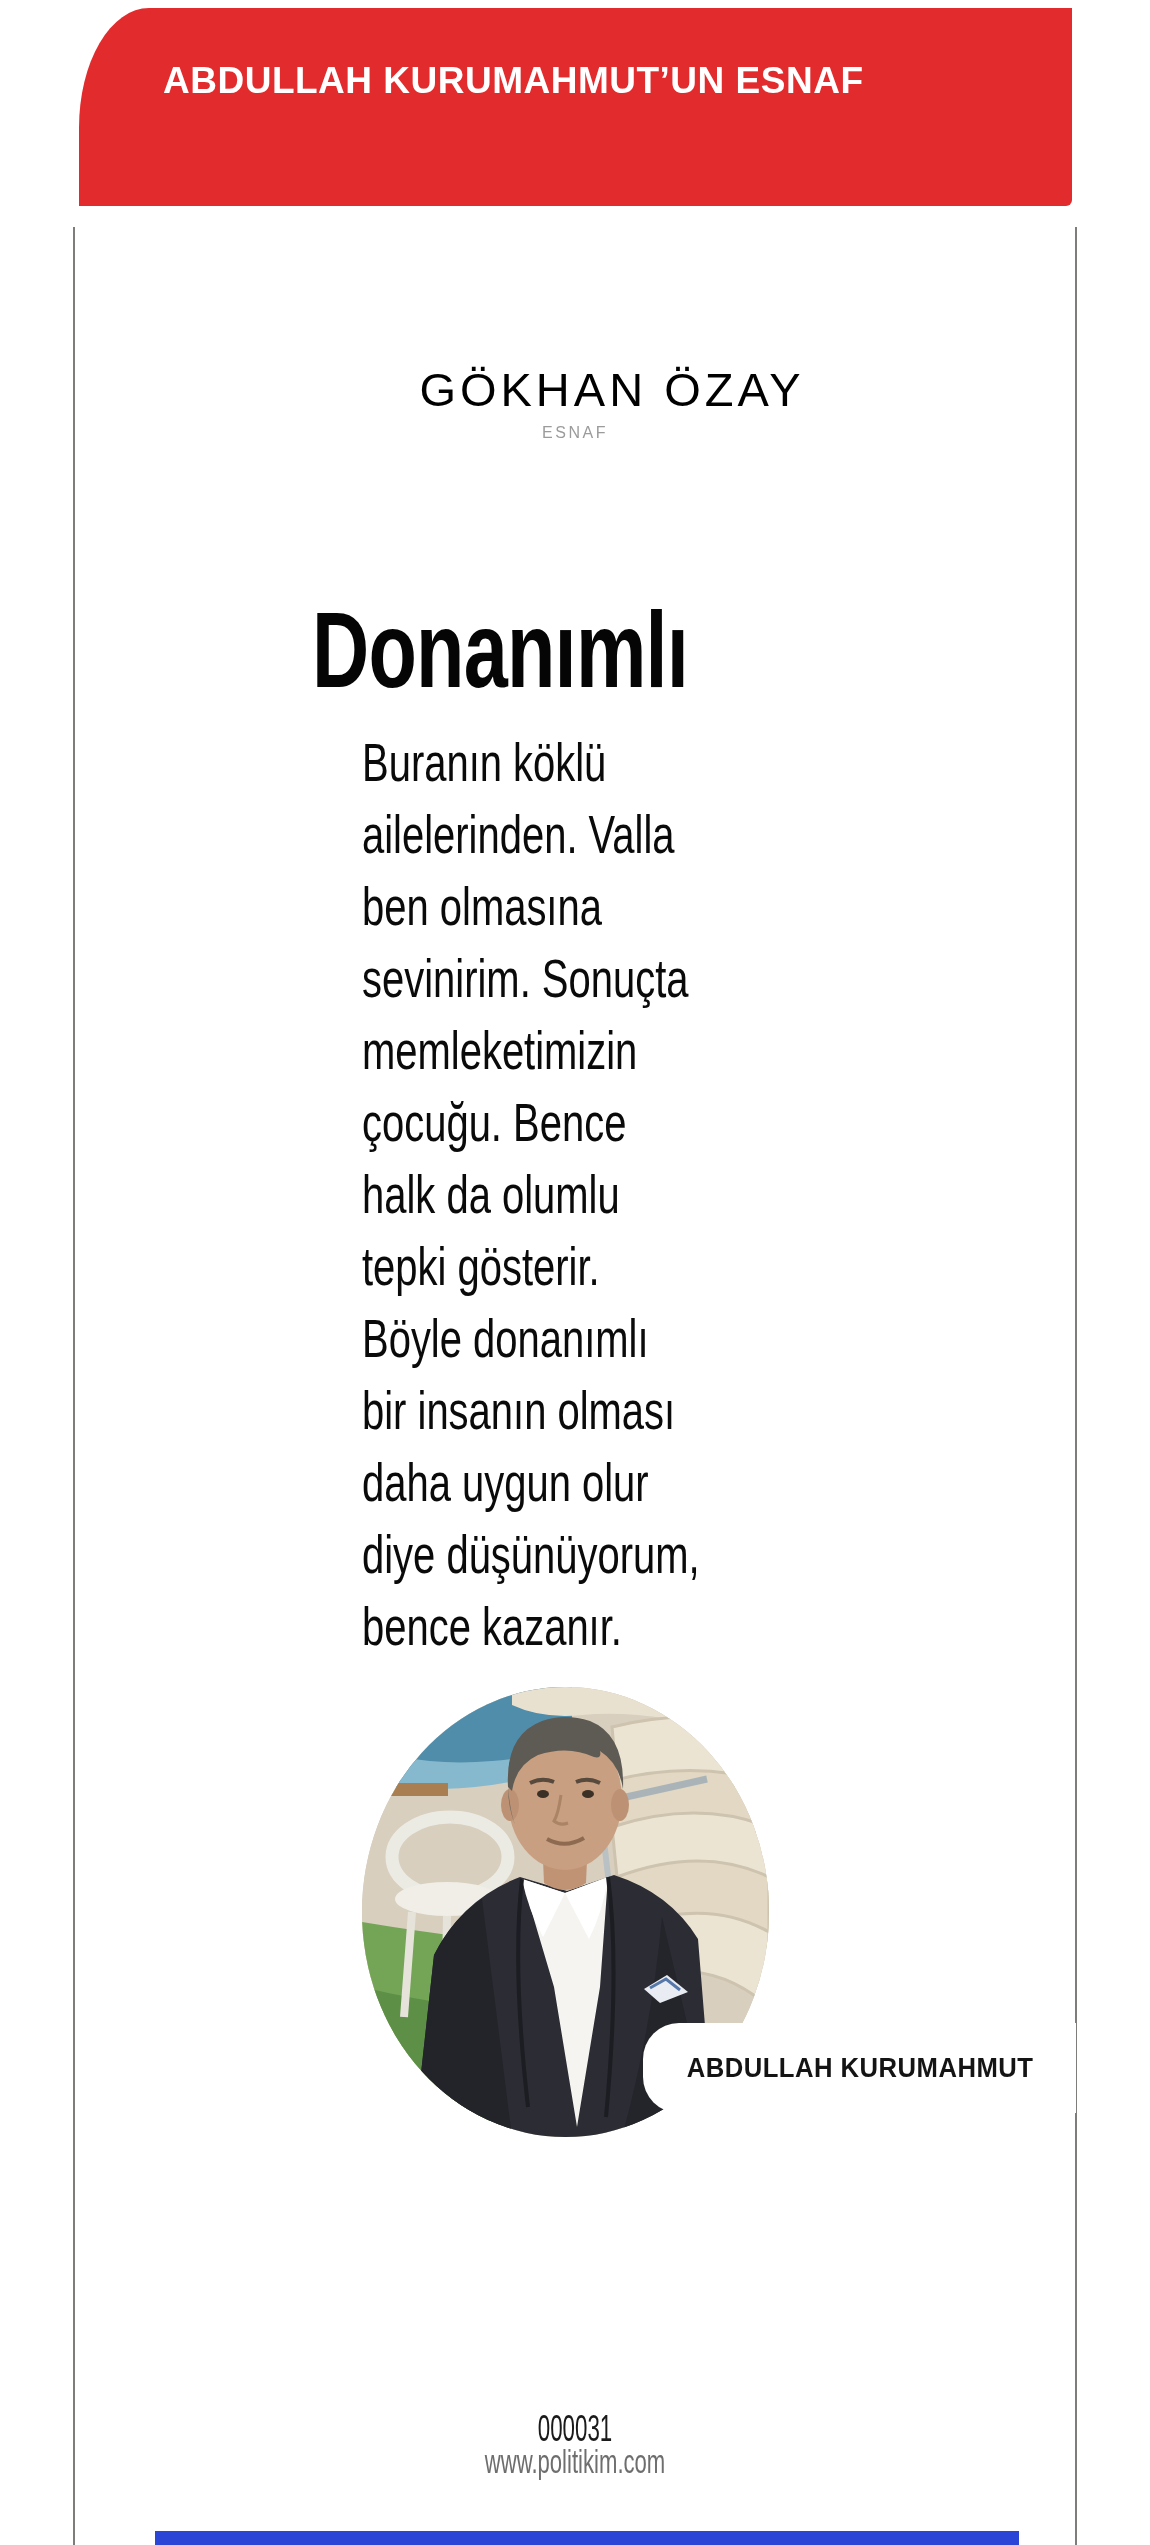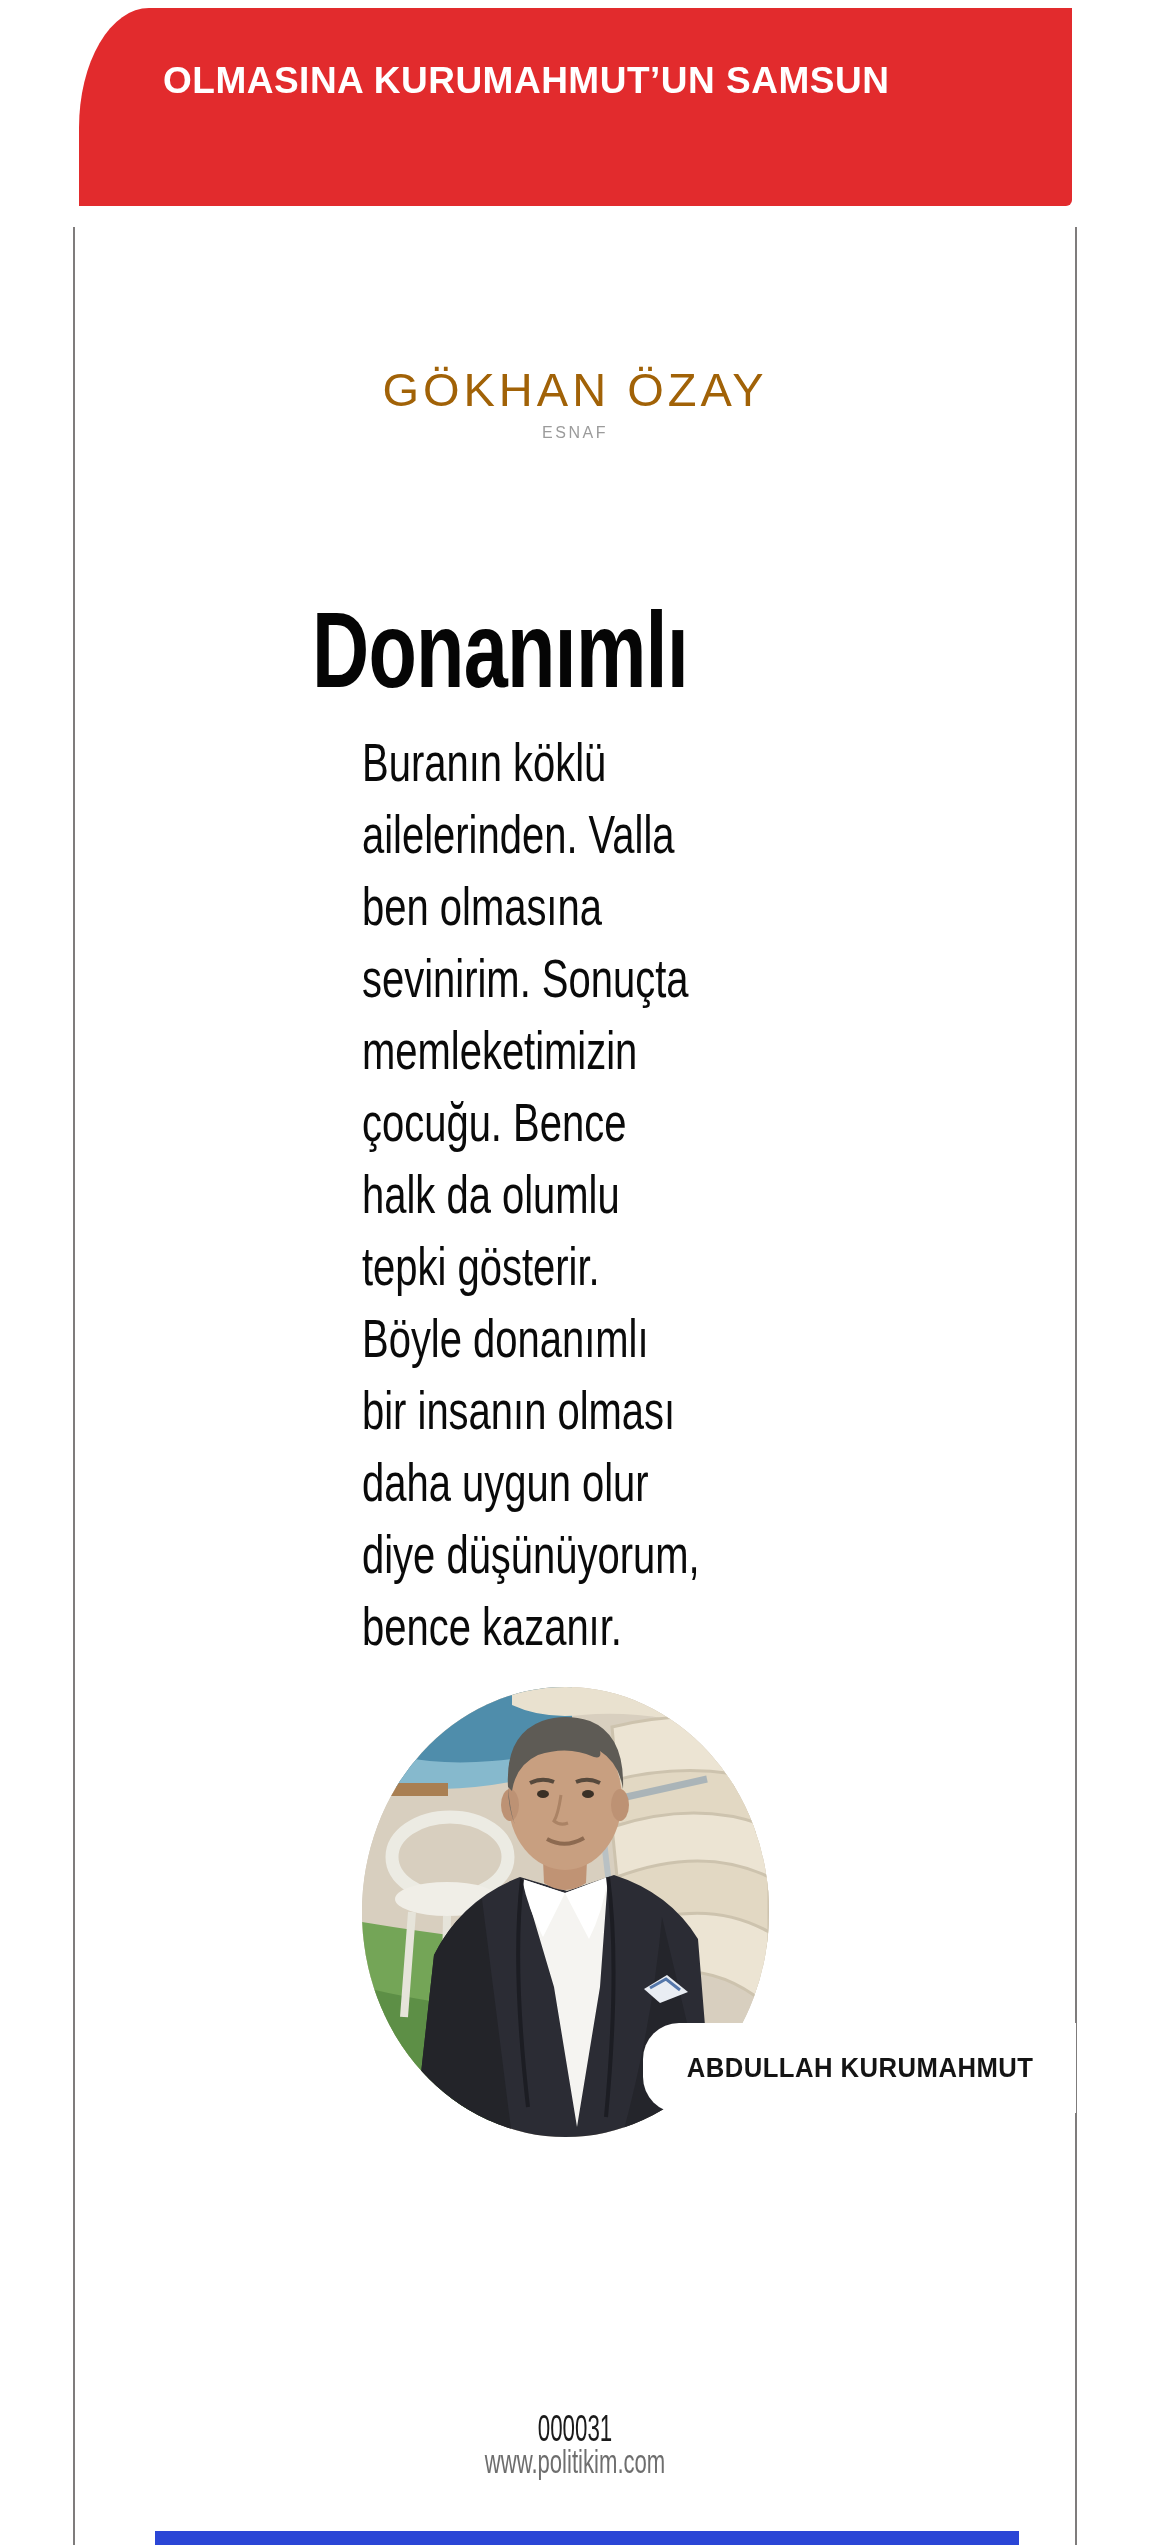--- a/index.html
+++ b/index.html
@@ -13,21 +13,21 @@
   .banner-text{padding:47px 0 0 84px;color:#ffffff;font-weight:bold;
                font-size:37px;line-height:51px;letter-spacing:0.5px;}
 
   
   .vline{top:227px;width:2px;height:2318px;background:#7f7c7c;}
   .vline.left{left:73px;}
   .vline.right{left:1075px;}
 
   
   .person-name{left:74px;top:362px;width:1002px;text-align:center;
-               color:#a16207;font-size:47px;font-weight:300;letter-spacing:4px;}
+               color:#000000;font-size:47px;font-weight:300;letter-spacing:4px;padding-left:37px;}
   .person-role{left:74px;top:424px;width:1002px;text-align:center;
                color:#9b9b9b;font-size:16px;letter-spacing:2.5px;}
 
   
   .headline{left:312px;top:597px;font-size:107px;line-height:107px;
             font-weight:800;color:#050505;letter-spacing:-1px;
             transform:scaleX(.74);transform-origin:left top;white-space:nowrap;}
   .quote-lines{left:362px;top:726px;transform:scaleX(.74);
                transform-origin:left top;}
   .quote-lines div{font-size:54px;line-height:72px;color:#0a0a0a;
@@ -50,21 +50,21 @@
                color:#6e6e6e;font-size:33px;transform:scaleX(.67);
                transform-origin:center top;}
 
   .blue-bar{left:155px;top:2531px;width:864px;height:14px;background:#2b46d6;}
 </style>
 </head>
 <body>
 
 <div class="abs banner">
   <div class="banner-text">
-    <div>OLMASINA KURUMAHMUT’UN SAMSUN</div>
+    <div>ABDULLAH KURUMAHMUT’UN ESNAF</div>
   </div>
 </div>
 
 <div class="abs vline left"></div>
 <div class="abs vline right"></div>
 
 <div class="abs person-name">GÖKHAN ÖZAY</div>
 <div class="abs person-role">ESNAF</div>
 
 <div class="abs headline">Donanımlı</div>

